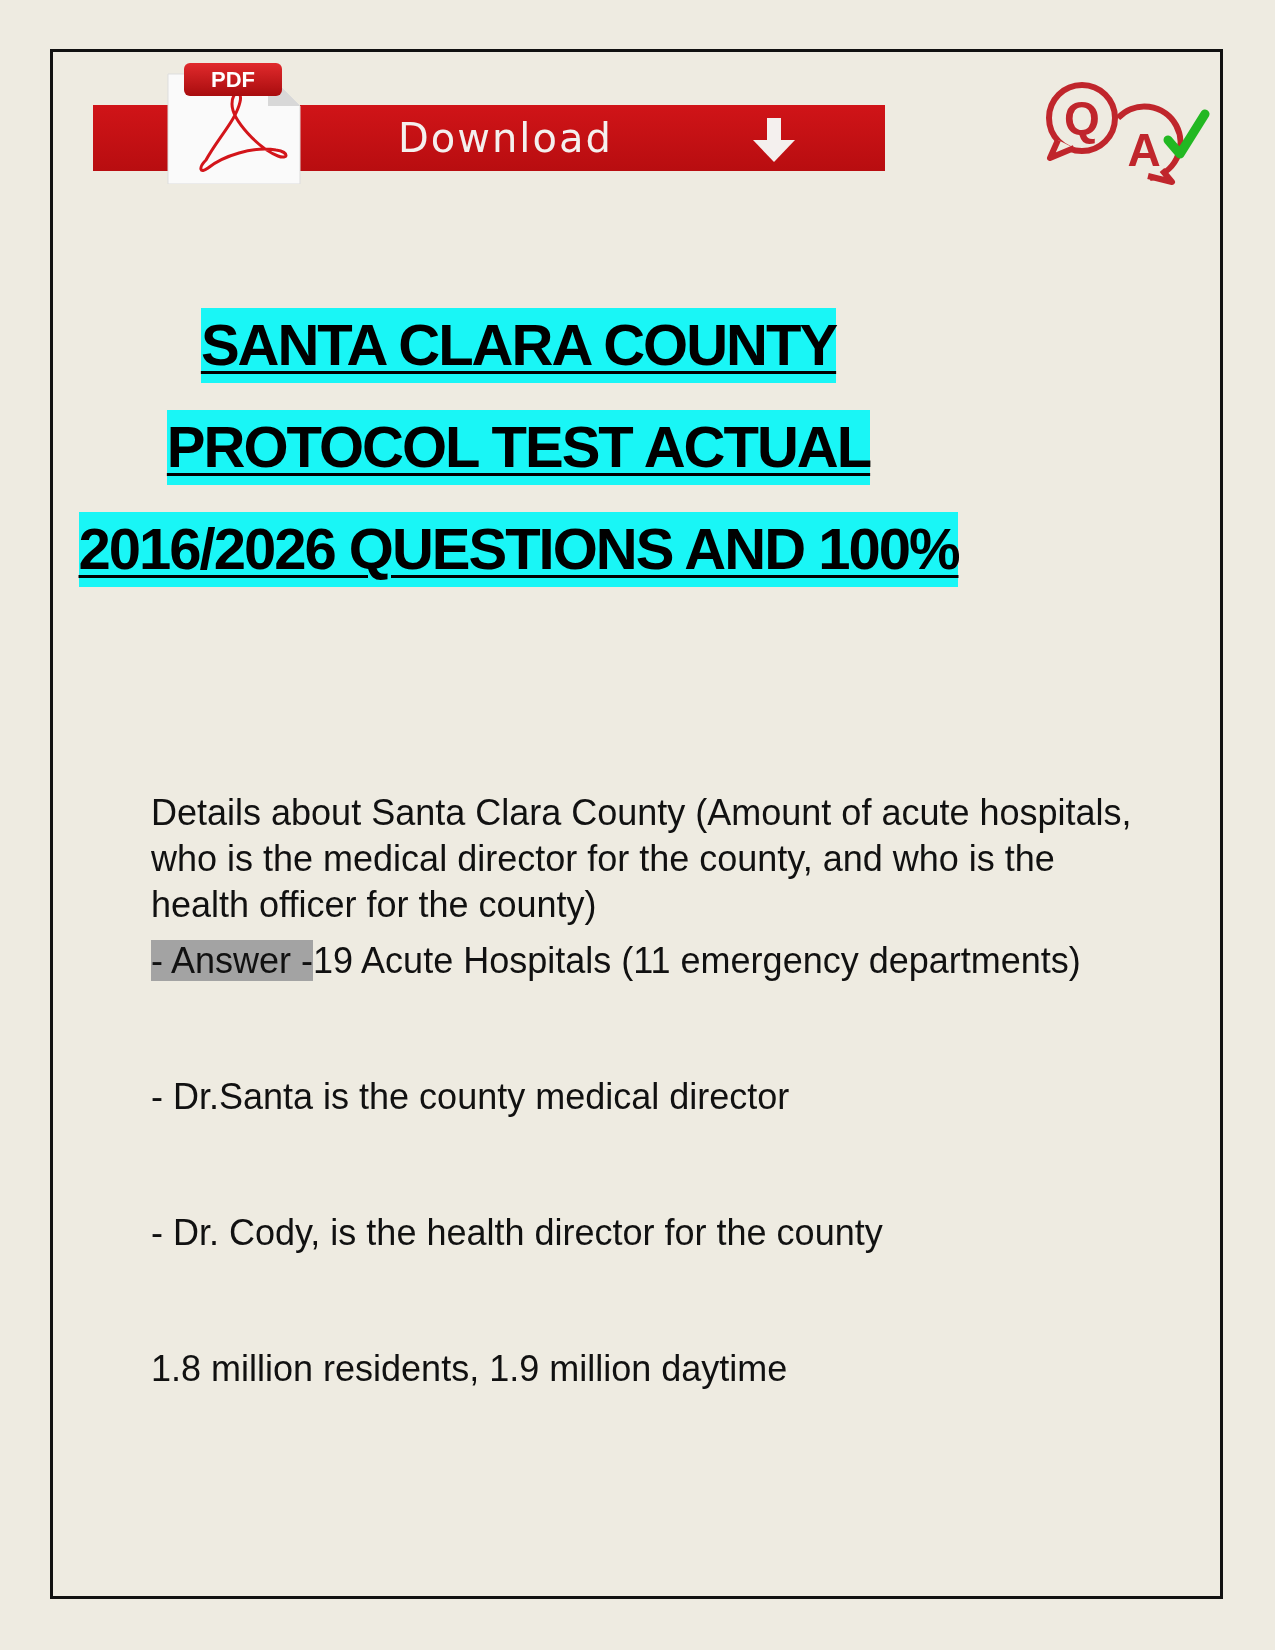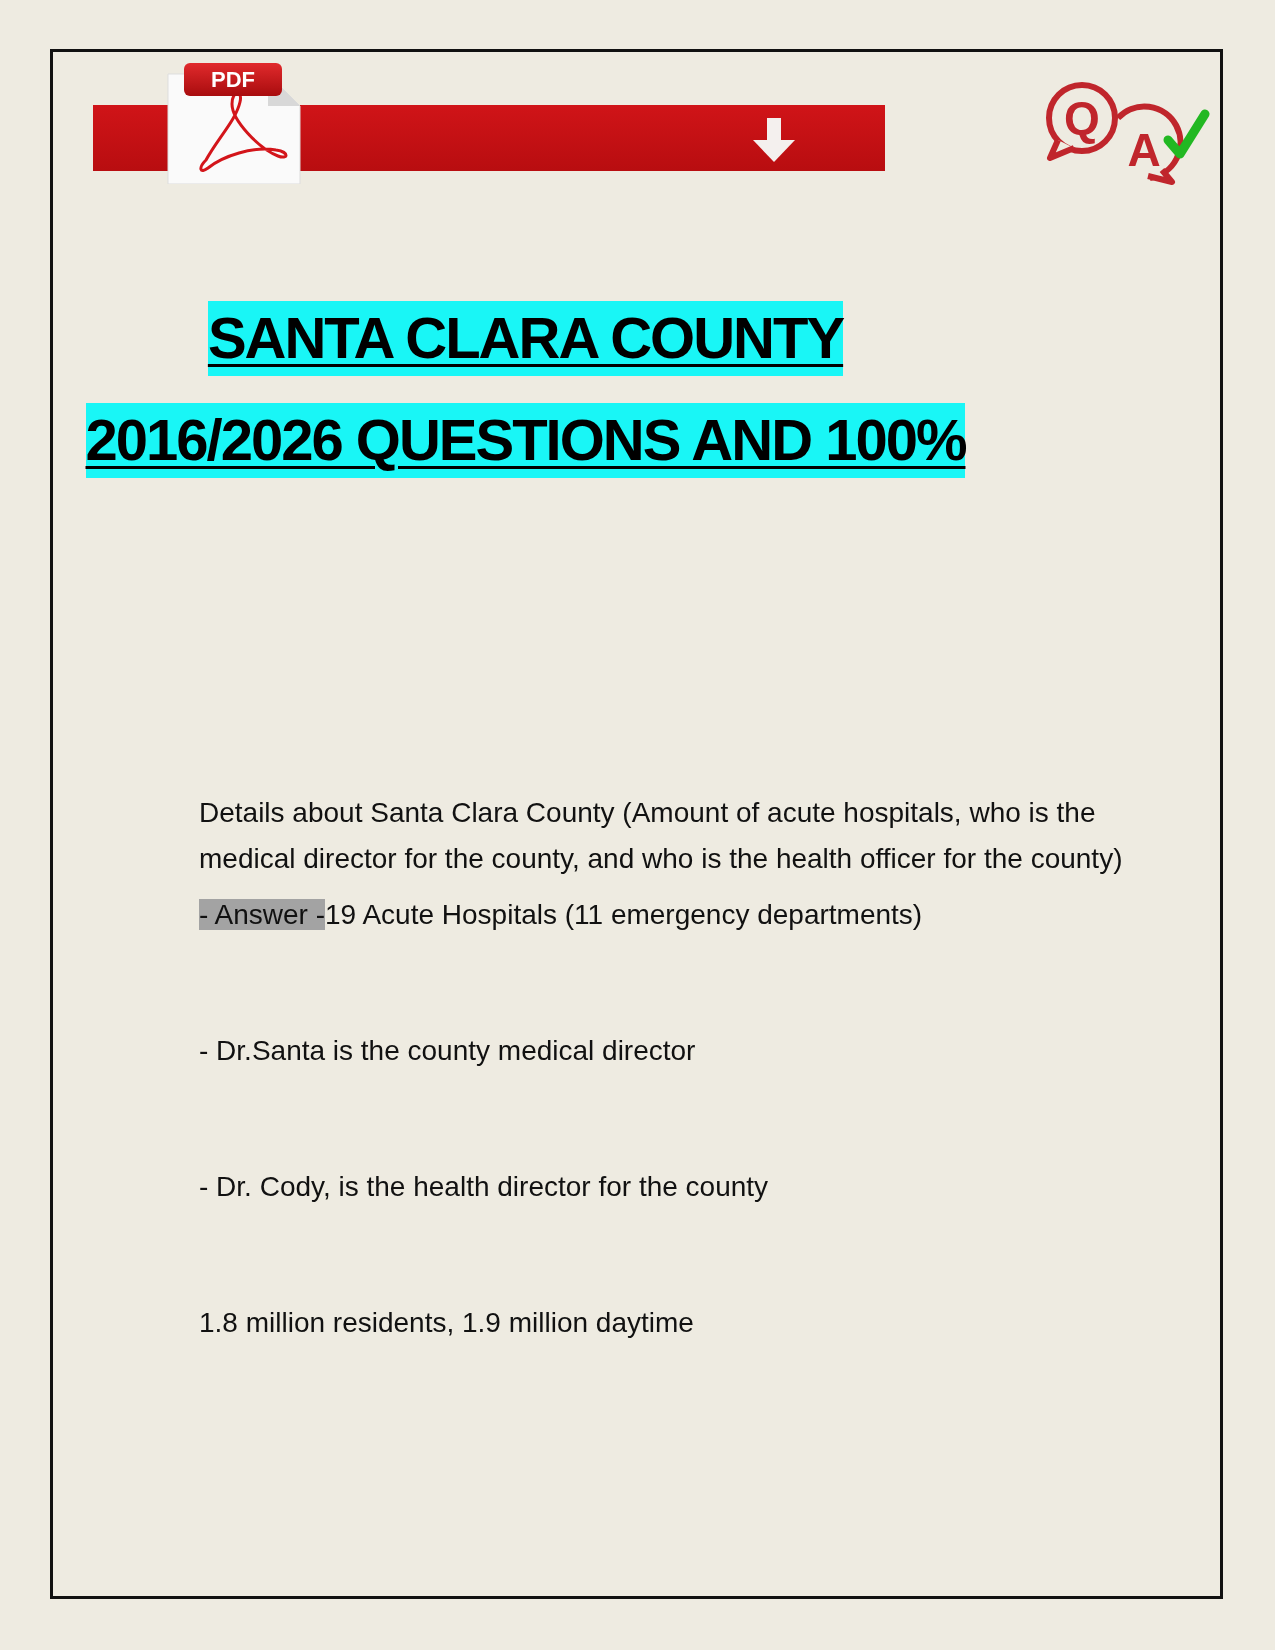--- a/index.html
+++ b/index.html
@@ -63,24 +63,23 @@
   }
   
   .qa-icon {
     position: absolute;
     left: 1040px; top: 78px;
     width: 170px; height: 110px;
   }
   
   .title-block {
     position: absolute;
-    left: 0; top: 298px;
+    left: 0; top: 305px;
     width: 1037px;
     text-align: center;
-    padding-left: 7px;
   }
   .title-line {
     display: block;
     height: 102px;
     line-height: 80px;
   }
   .title-line span {
     background: #19f6f6;
     color: #000;
     font-family: "Liberation Sans", sans-serif;
@@ -91,23 +90,22 @@
     text-decoration-thickness: 3px;
     text-underline-offset: 6px;
     padding: 4px 0 6px 0;
   }
   
   .content {
     position: absolute;
     left: 151px; top: 790px;
     width: 990px;
     font-family: "Liberation Sans", sans-serif;
-    font-size: 28px;
+    font-size: 36px;
     color: #111;
-    margin-left: 48px;
   }
   .question {
     line-height: 46px;
     margin: 0;
   }
   .answer-line {
     margin: 10px 0 0 0;
     line-height: 46px;
   }
   .answer-tag { background: #a3a3a3; }
@@ -124,40 +122,42 @@
 <div class="banner">
   <div class="banner-bar"></div>
   <div class="pdf-doc">
     <svg width="158" height="124" viewBox="0 0 158 124">
       <path d="M20 14 L120 14 L152 46 L152 124 L20 124 Z" fill="#fafafa" stroke="#ddd" stroke-width="1"></path>
       <path d="M120 14 L120 46 L152 46 Z" fill="#d8d8d8"></path>
       <path d="M58 100 C70 78 88 60 92 42 C95 30 84 30 84 44 C84 60 110 88 130 96 C140 100 142 92 128 90 C105 86 75 96 60 108 C52 114 50 108 58 100 Z" fill="none" stroke="#d3151a" stroke-width="3"></path>
     </svg>
     <div class="pdf-tab">PDF</div>
   </div>
+  <div class="banner-label">Download</div>
   <svg class="banner-arrow" viewBox="0 0 42 44">
     <rect x="14" y="0" width="14" height="24" fill="#f4f0ee"></rect>
     <polygon points="0,22 42,22 21,44" fill="#f4f0ee"></polygon>
   </svg>
 </div>
 
 <div class="qa-icon">
   <svg width="170" height="110" viewBox="0 0 170 110">
     <circle cx="42" cy="40" r="33" fill="none" stroke="#c0262c" stroke-width="6"></circle>
     <path d="M18 62 L10 80 L34 70" fill="#eeebe1" stroke="#c0262c" stroke-width="6" stroke-linejoin="round"></path>
     <text x="42" y="56" text-anchor="middle" font-family="Liberation Sans, sans-serif" font-weight="bold" font-size="46" fill="#c0262c">Q</text>
     <path d="M78 40 A36 36 0 1 1 110 100" fill="none" stroke="#c0262c" stroke-width="6"></path>
     <path d="M122 92 L132 104 L108 98" fill="#eeebe1" stroke="#c0262c" stroke-width="6" stroke-linejoin="round"></path>
     <text x="104" y="88" text-anchor="middle" font-family="Liberation Sans, sans-serif" font-weight="bold" font-size="46" fill="#c0262c">A</text>
     <path d="M128 62 L140 76 L165 36" fill="none" stroke="#22b822" stroke-width="9" stroke-linecap="round" stroke-linejoin="round"></path>
   </svg>
 </div>
 
 <div class="title-block">
   <div class="title-line"><span>SANTA CLARA COUNTY</span></div>
+  <div class="title-line"><span>PROTOCOL TEST ACTUAL</span></div>
   <div class="title-line"><span>2016/2026 QUESTIONS AND 100%</span></div>
 </div>
 
 <div class="content">
   <p class="question">Details about Santa Clara County (Amount of acute hospitals, who is the medical director for the county, and who is the health officer for the county)</p>
   <p class="answer-line">
     <span class="answer-tag">- Answer -</span><span>19 Acute Hospitals (11 emergency departments)</span>
   </p>
   <p class="detail">- Dr.Santa is the county medical director</p>
   <p class="detail">- Dr. Cody, is the health director for the county</p>

